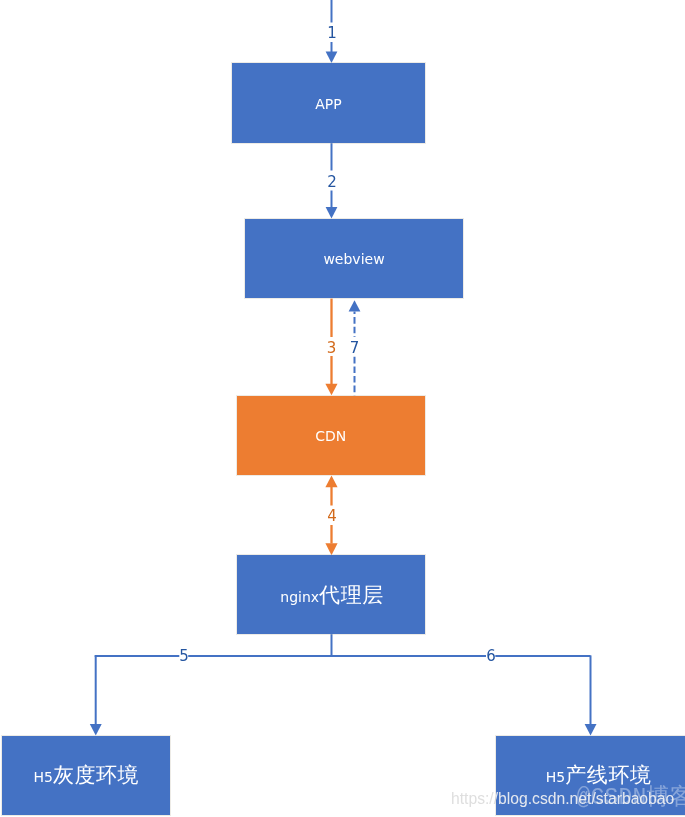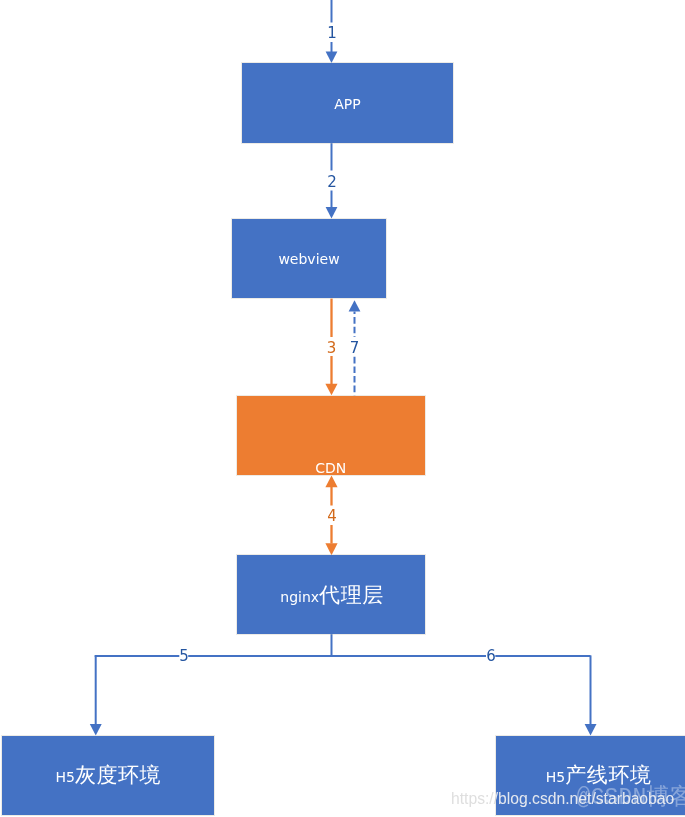--- a/index.html
+++ b/index.html
@@ -32,21 +32,21 @@
     font-family: "DejaVu Sans", sans-serif;
     font-size: 14px;
     white-space: nowrap;
   }
   .node .cjk {
     font-size: 21px;
     letter-spacing: 0.55px;
     margin-right: -0.55px;
   }
   .node.blue { background: #4472C4; }
-  .node.orange { background: #ED7D31; align-items: flex-end; }
+  .node.orange { background: #ED7D31; }
   .node::after {
     content: "";
     position: absolute;
     left: -1px; right: -1px; top: -1px; bottom: -1px;
     border: 1px solid rgba(196,190,172,0.30);
     pointer-events: none;
   }
 
   .edge-label {
     position: absolute;
@@ -116,33 +116,33 @@
     <path d="M95.7 655.4 L95.7 724.3" stroke="#4472C4" stroke-width="2" fill="none"></path>
     <polygon points="89.8,724.1 101.7,724.1 95.75,735.5" fill="#4472C4"></polygon>
 
     <path d="M331 655.9 L486 655.9" stroke="#4472C4" stroke-width="2" fill="none"></path>
     <path d="M495.3 655.9 L590.5 655.9" stroke="#4472C4" stroke-width="2" fill="none"></path>
     <path d="M590.5 655.4 L590.5 724.3" stroke="#4472C4" stroke-width="2" fill="none"></path>
     <polygon points="584.6,724.1 596.5,724.1 590.55,735.5" fill="#4472C4"></polygon>
   </g>
 </svg>
 
-<div class="node blue" style="left:242px;top:63.4px;width:211px;height:79.8px">
+<div class="node blue" style="left:232px;top:63.4px;width:193px;height:79.8px">
   <span style="position:relative;top:1px">APP</span>
 </div>
-<div class="node blue" style="left:232px;top:218.6px;width:154px;height:79.6px">
+<div class="node blue" style="left:245px;top:218.6px;width:218px;height:79.6px">
   <span style="position:relative;top:1px">webview</span>
 </div>
 <div class="node orange" style="left:236.8px;top:395.7px;width:187.9px;height:79.4px">
   <span style="position:relative;top:1px">CDN</span>
 </div>
 <div class="node blue" style="left:236.8px;top:554.6px;width:187.9px;height:79.3px">
   <span style="position:relative;top:1px;left:1px">nginx<span class="cjk">代理层</span></span>
 </div>
-<div class="node blue" style="left:2px;top:735.7px;width:212px;height:79.2px">
+<div class="node blue" style="left:2px;top:735.7px;width:168px;height:79.2px">
   <span>H5<span class="cjk">灰度环境</span></span>
 </div>
 <div class="node blue" style="left:496.4px;top:735.7px;width:204px;height:79.2px">
   <span>H5<span class="cjk">产线环境</span></span>
 </div>
 
 <div class="edge-label lbl-blue" style="left:322px;top:25.5px;width:20px">1</div>
 <div class="edge-label lbl-blue" style="left:322px;top:174.5px;width:20px">2</div>
 <div class="edge-label lbl-orange" style="left:321.5px;top:340.8px;width:20px">3</div>
 <div class="edge-label lbl-blue" style="left:344.5px;top:340.8px;width:20px">7</div>

